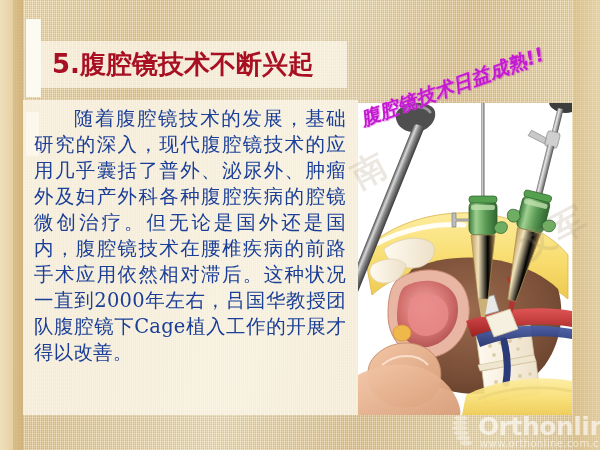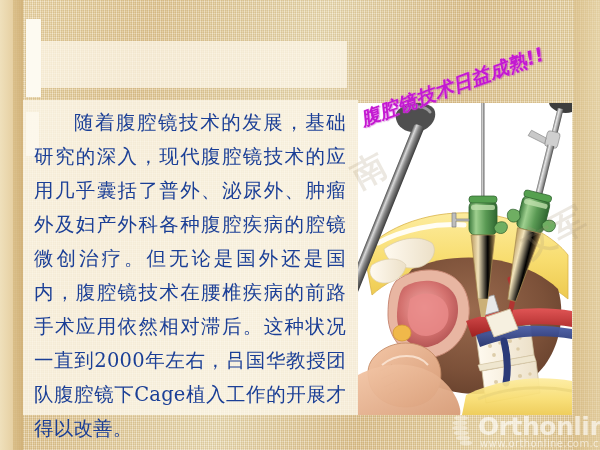--- a/index.html
+++ b/index.html
@@ -88,21 +88,21 @@
     background: rgba(253,247,235,0.80);
   }
   #body-text {
     position: absolute;
     left: 34px;
     top: 106px;
     width: 312px;
     height: 300px;
     font-family: "DejaVu Serif", "Liberation Serif", serif;
     font-size: 19.5px;
-    line-height: 34px;
+    line-height: 26px;
     color: #1b3f96;
     text-align: justify;
     text-indent: 40px;
     letter-spacing: 0.2px;
     word-break: break-all;
   }
 
   
   #illus-panel {
     position: absolute;
@@ -193,20 +193,21 @@
 <div id="slide">
 
   <div class="bg-band band-a"></div>
   <div class="bg-band band-b"></div>
   <div class="bg-band band-c"></div>
 
   <div class="accent-bar" id="accent-top"></div>
   <div class="accent-bar" id="accent-body"></div>
 
   <div id="title-panel"></div>
+  <div id="title-text">5.腹腔镜技术不断兴起</div>
 
   <div id="body-panel"></div>
   <div id="body-text">随着腹腔镜技术的发展，基础研究的深入，现代腹腔镜技术的应用几乎囊括了普外、泌尿外、肿瘤外及妇产外科各种腹腔疾病的腔镜微创治疗。但无论是国外还是国内，腹腔镜技术在腰椎疾病的前路手术应用依然相对滞后。这种状况一直到2000年左右，吕国华教授团队腹腔镜下Cage植入工作的开展才得以改善。</div>
 
   <div id="illus-panel">
     <svg id="illus-svg" viewBox="0 0 214 312" xmlns="http://www.w3.org/2000/svg">
       <defs>
         <linearGradient id="fat" x1="0" y1="0" x2="0" y2="1">
           <stop offset="0" stop-color="#fdec9e"></stop>
           <stop offset="0.55" stop-color="#f8dd6f"></stop>

